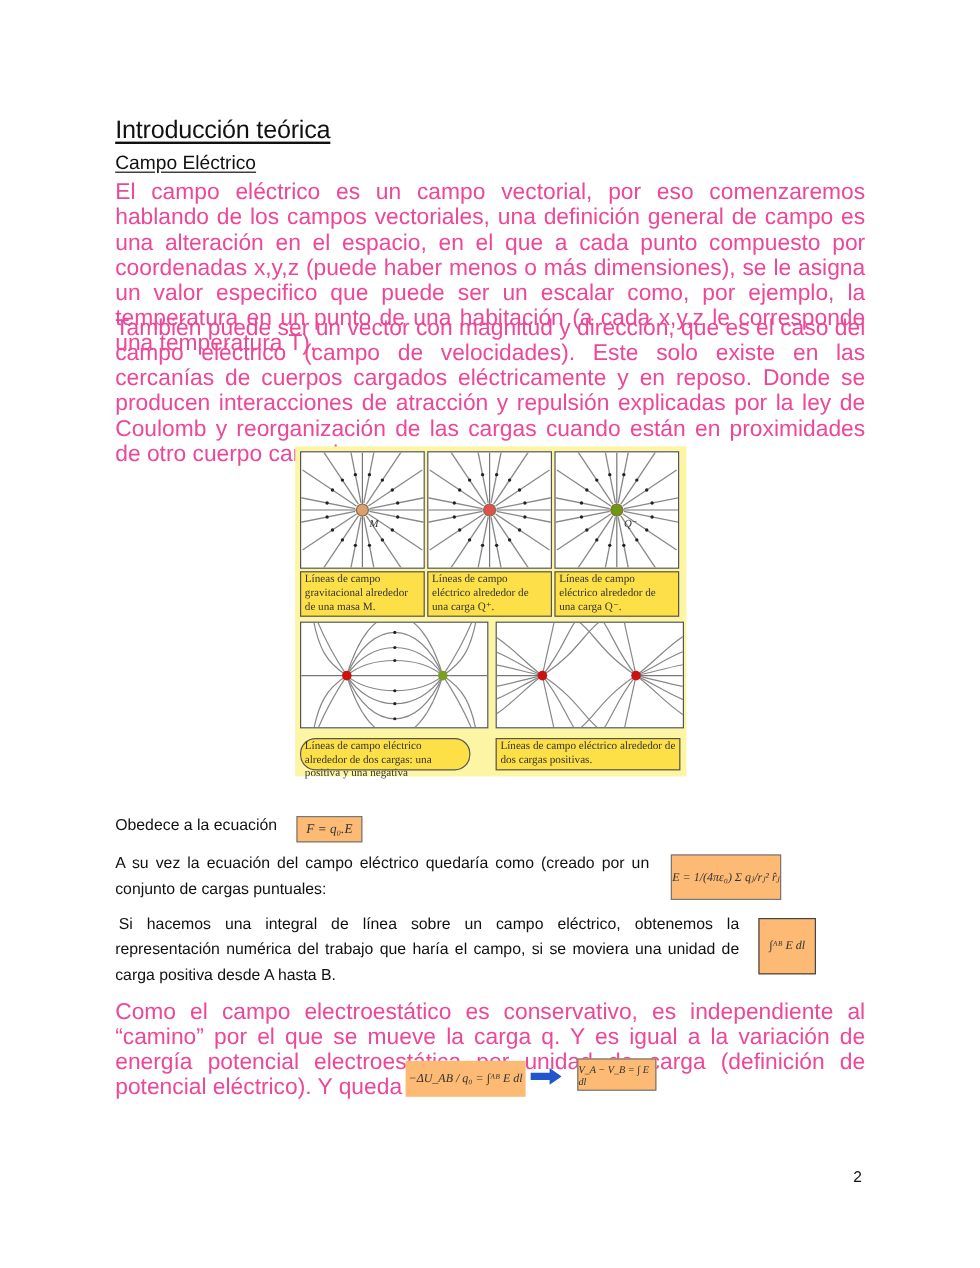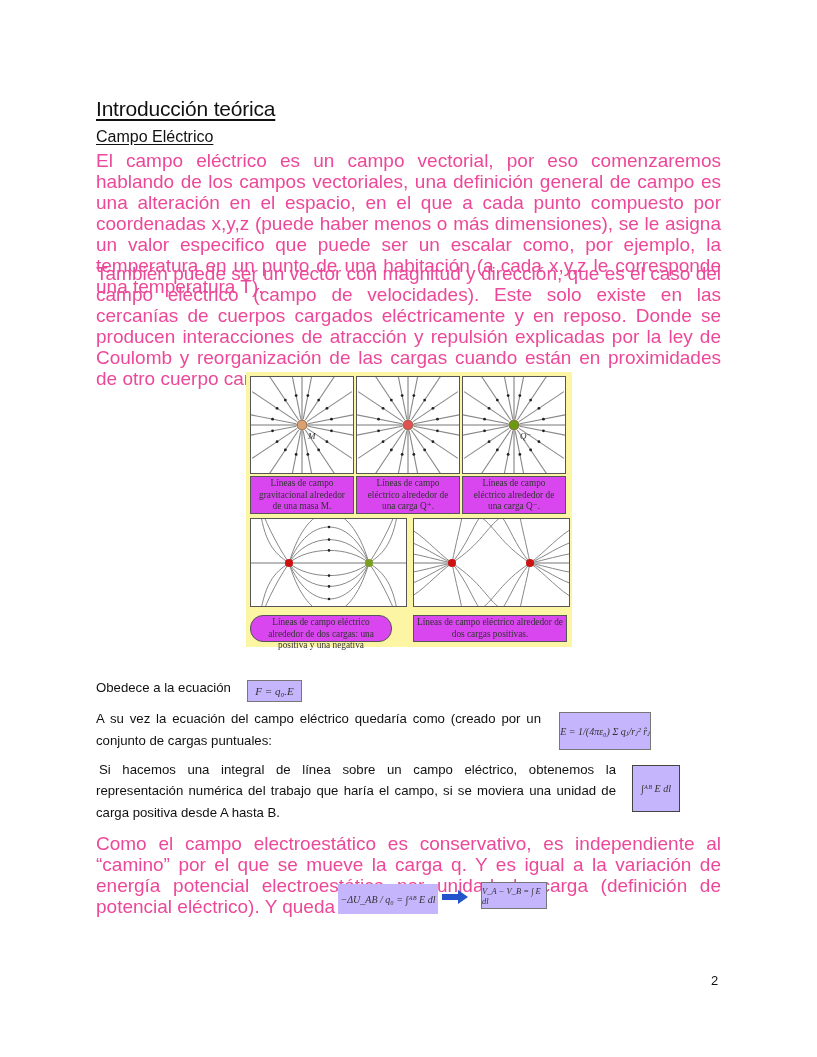--- a/index.html
+++ b/index.html
@@ -6,22 +6,22 @@
   body { width:817px; height:1057px; position:relative; overflow:hidden;
          font-family:"Liberation Sans", "DejaVu Sans", sans-serif; color:#111; }
   .page { position:absolute; left:0; top:0; width:817px; height:1057px; background:#fff; }
   .h1 { position:absolute; left:96px; top:97px; font-size:21px; text-decoration:underline; text-underline-offset:3px; color:#111; letter-spacing:-0.2px; }
   .h2 { position:absolute; left:96px; top:128px; font-size:16px; text-decoration:underline; text-underline-offset:2px; color:#111; }
   .para { position:absolute; left:96px; width:625px; font-size:19px; line-height:21px; text-align:justify; color:#ec4899; }
   .p1 { top:150px; }
   .p2 { top:263px; }
   .figure { position:absolute; left:246px; top:372px; width:326px; height:275px; background:#fbf5a4; }
   .panel { position:absolute; background:#fff; border:1px solid #555; }
-  .caption { position:absolute; background:#d946ef; border:1px solid #555; font-family:"Liberation Serif", "DejaVu Serif", serif; font-size:9.3px; line-height:11.5px; color:#333; padding:1px 3px; box-sizing:border-box;text-align:center; }
-  .eqbox { position:absolute; border:1px solid #777; background:#c4b5fd; font-family:"Liberation Serif","DejaVu Serif",serif; font-style:italic; color:#333; display:flex; align-items:center; justify-content:center; box-sizing:border-box; }
+  .caption { position:absolute; background:#fde047; border:1px solid #555; font-family:"Liberation Serif", "DejaVu Serif", serif; font-size:9.3px; line-height:11.5px; color:#333; padding:1px 3px; box-sizing:border-box; }
+  .eqbox { position:absolute; border:1px solid #777; background:#fdba74; font-family:"Liberation Serif","DejaVu Serif",serif; font-style:italic; color:#333; display:flex; align-items:center; justify-content:center; box-sizing:border-box; }
   .line-text { position:absolute; font-size:13.2px; color:#111; }
   .pagenum { position:absolute; left:711px; top:973px; font-size:13px; color:#111; }
   svg text { font-family:"Liberation Serif","DejaVu Serif",serif; }
 </style>
 </head>
 <body>
 
 <div class="page">
 
   <div class="h1">Introducción teórica</div>

